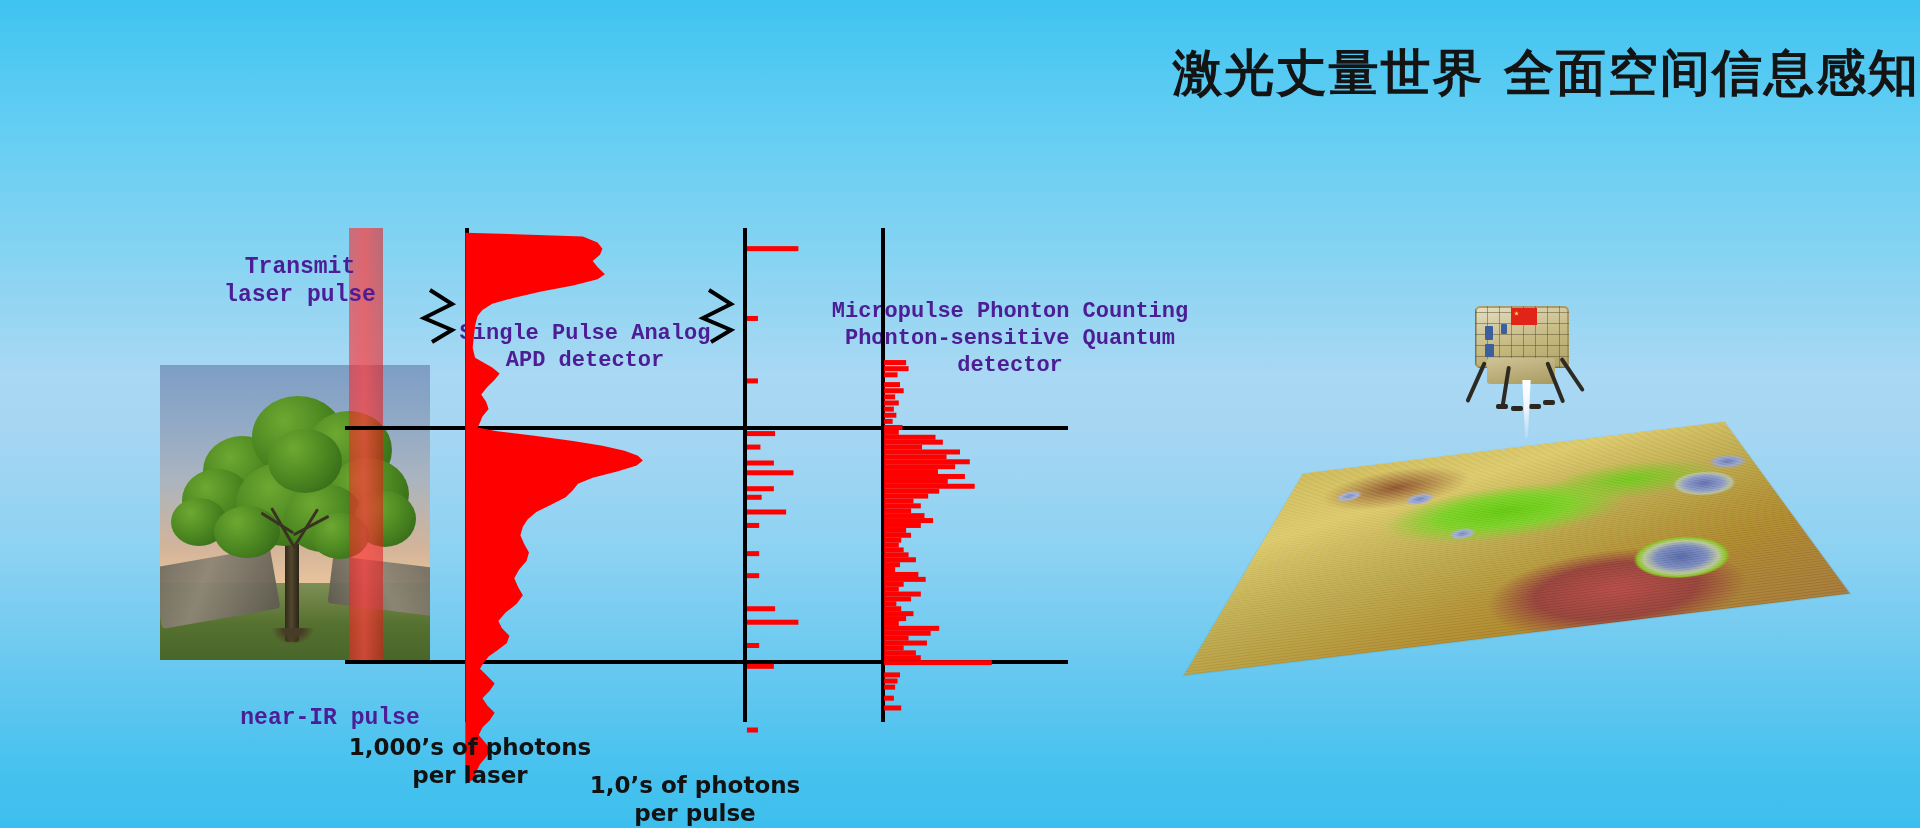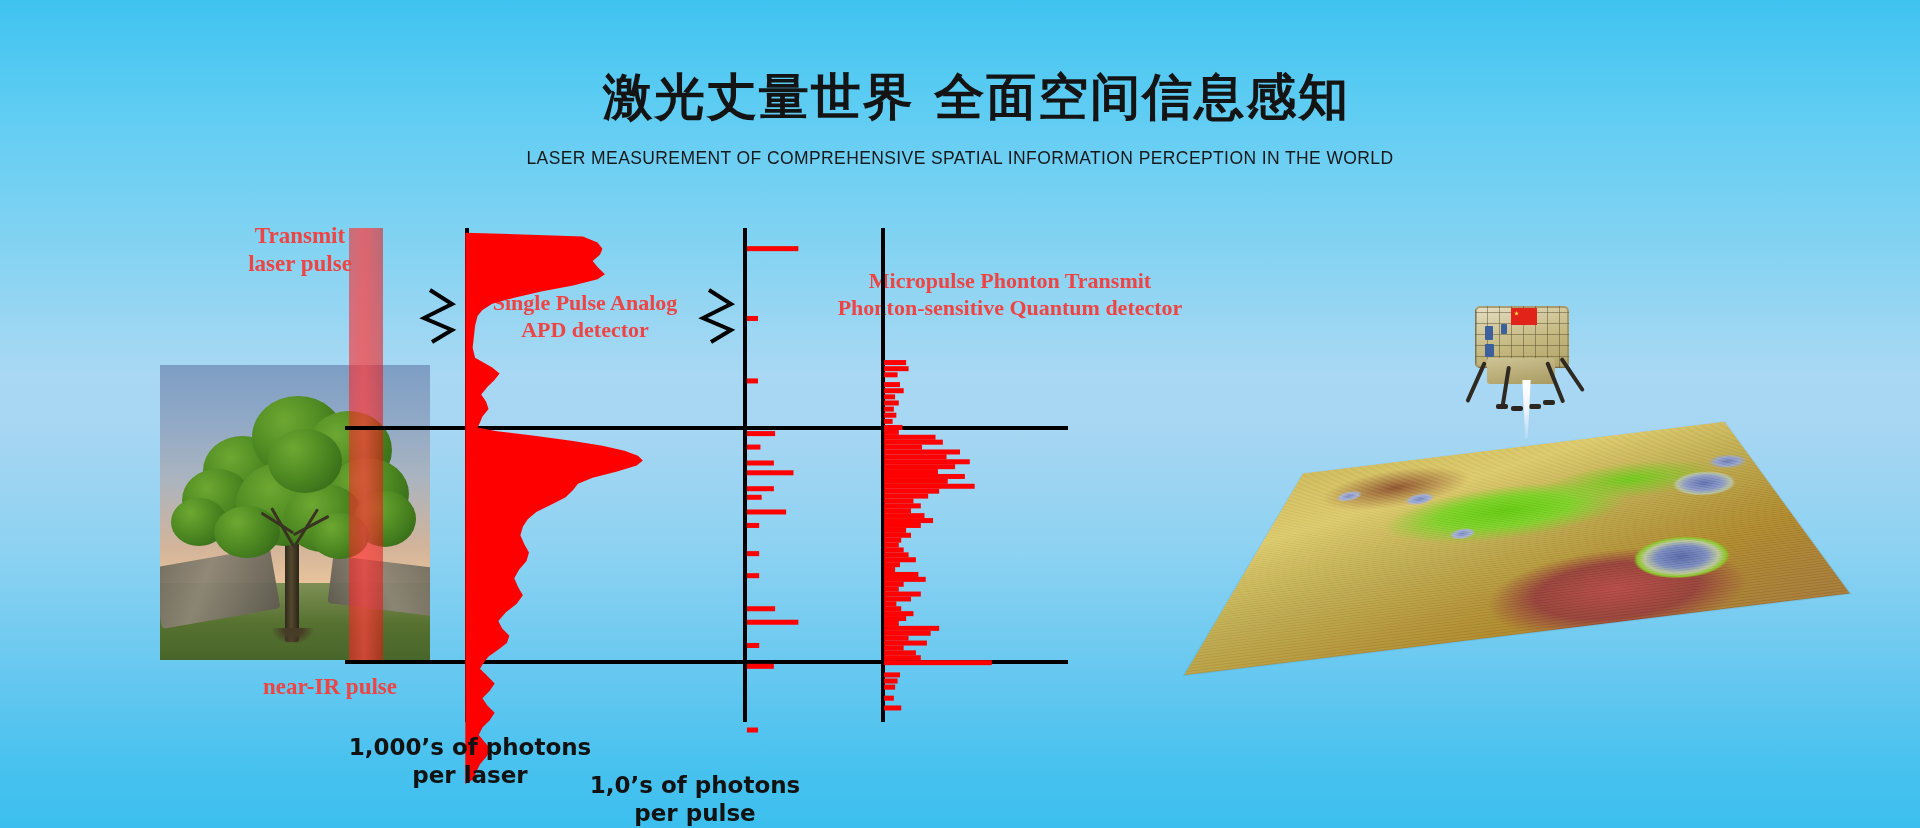--- a/index.html
+++ b/index.html
@@ -15,44 +15,45 @@
         #8ed2f2 66%,
         #6ac9f0 80%,
         #49c2ef 92%,
         #3cbfee 100%);
     position:relative;
   }
   .stage{position:absolute;inset:0;}
 
   
   .title-cn{
-    position:absolute;left:0;right:0;top:64px;
-    text-align:center;
+    position:absolute;left:0;right:0;top:40px;
+    text-align:right;
     font-family:"DejaVu Sans","Liberation Sans",sans-serif;
     font-size:50px;font-weight:bold;color:#141414;
     letter-spacing:2px;
     white-space:nowrap;
     padding-left:33px;
   }
   .title-en{
     position:absolute;left:0;right:0;top:148px;
     text-align:center;
     font-family:"Liberation Sans",sans-serif;
     font-size:17.5px;font-weight:400;color:#16181a;
     letter-spacing:.4px;white-space:nowrap;
   }
 
   
   .lbl{
     position:absolute;
-    font-family:Liberation Serif, serif;
-    font-weight:bold;color:#ef4444;
+    font-family:Liberation Mono, monospace;
+    font-weight:bold;color:#4c1d95;
     line-height:1.22;
     text-align:center;
     white-space:pre-line;
+    margin-top:31px;
   }
 
   .lbl-transmit{left:200px;top:222px;width:200px;font-size:23px;}
   .lbl-nearir{left:220px;top:673px;width:220px;font-size:23px;text-align:center;}
   .lbl-single{left:440px;top:290px;width:290px;font-size:22px;}
   .lbl-micro{left:800px;top:268px;width:420px;font-size:22px;}
 
   .cap{
     position:absolute;
     font-family:"DejaVu Sans","Liberation Sans",sans-serif;
@@ -180,21 +181,20 @@
     clip-path:polygon(12% 0,88% 0,62% 100%,38% 100%);
     filter:blur(.4px);
   }
 </style>
 </head>
 <body>
 
 <div class="stage">
 
   <div class="title-cn">激光丈量世界 全面空间信息感知</div>
-  <div class="title-en">LASER MEASUREMENT OF COMPREHENSIVE SPATIAL INFORMATION PERCEPTION IN THE WORLD</div>
 
   <div class="photo">
     <div class="photo-sky"></div>
     <div class="ground"></div>
     <div class="wall-l"></div>
     <div class="wall-r"></div>
     <div class="trunk"></div>
     <div class="canopy">
       <div class="blob" style="left:16%;top:26%;width:78px;height:70px;"></div>
       <div class="blob" style="left:34%;top:4%;width:92px;height:82px;"></div>
@@ -215,21 +215,21 @@
     </div>
   </div>
 
   <div class="laser-beam"></div>
 
   <div class="lbl lbl-transmit">Transmit
 laser pulse</div>
   <div class="lbl lbl-nearir">near-IR pulse</div>
   <div class="lbl lbl-single">Single Pulse Analog
 APD detector</div>
-  <div class="lbl lbl-micro">Micropulse Phonton Transmit
+  <div class="lbl lbl-micro">Micropulse Phonton Counting
 Phonton-sensitive Quantum detector</div>
 
   <svg class="zig" style="left:0;top:0;width:1920px;height:828px;pointer-events:none;" viewBox="0 0 1920 828">
 
     <line x1="345" y1="428" x2="1068" y2="428" stroke="#000" stroke-width="4"></line>
 
     <line x1="345" y1="662" x2="1068" y2="662" stroke="#000" stroke-width="4"></line>
 
     <line x1="467" y1="228" x2="467" y2="722" stroke="#000" stroke-width="4"></line>
 

